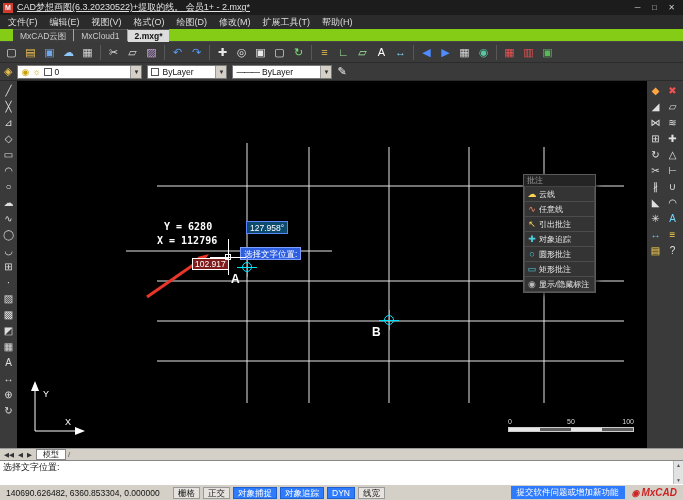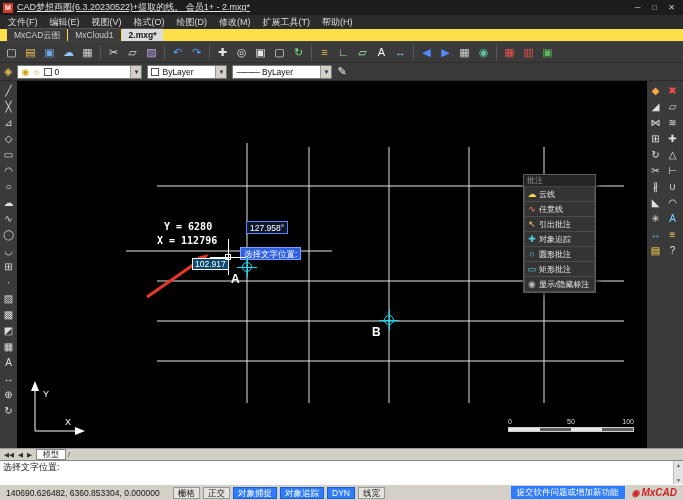--- a/index.html
+++ b/index.html
@@ -11,21 +11,21 @@
   .app-icon { width:10px; height:10px; background:#d23b2e; color:#fff; font-size:7px; line-height:10px; text-align:center; font-weight:bold; flex:0 0 auto; }
   .title-text { white-space:nowrap; overflow:hidden;text-decoration:underline; }
   .win-controls { margin-left:auto; display:flex; }
   .win-ctl { width:17px; text-align:center; font-size:8px; color:#ccc; }
 
   
   .menubar { height:14px; background:#2b2b2b; color:#ddd; display:flex; align-items:center; font-size:9px; padding-left:2px; }
   .menu-item { padding:0 6px; line-height:14px; white-space:nowrap; }
 
   
-  .tabbar { height:12px; background:#fde047; display:flex; align-items:flex-end; padding-left:7px; font-size:8.5px; }
+  .tabbar { height:12px; background:#84cc16; display:flex; align-items:center; padding-left:13px; font-size:8.5px; }
   .tab { padding:0 7px; line-height:12px; background:#3c3c3c; color:#ccc; margin-right:1px; border-top:1px solid #555; white-space:nowrap; }
   .tab.active { background:#dcdcdc; color:#111; font-weight:bold; }
 
   
   .toolbar-main { height:22px; background:#3a3a3a; border-top:1px solid #474747; border-bottom:1px solid #2c2c2c; display:flex; align-items:center; padding:0 2px; }
   .tb-icon { width:19px; height:19px; display:inline-flex; align-items:center; justify-content:center; font-size:11px; }
   .tb-sep { width:1px; height:15px; background:#585858; margin:0 3px; }
 
   .toolbar-props { height:18px; background:#3a3a3a; border-bottom:1px solid #2a2a2a; display:flex; align-items:center; gap:5px; padding:0 4px; font-size:8.5px; }
   .prop-icon { color:#e8c04a; font-size:11px; }
@@ -44,23 +44,23 @@
   .right-tb { width:36px; background:#3a3a3a; display:flex; flex-wrap:wrap; align-content:flex-start; padding-top:1px; flex:0 0 auto; }
   .side-icon { width:16px; height:16px; display:flex; align-items:center; justify-content:center; font-size:10px; color:#ddd; }
   .right-tb .side-icon { width:17px; }
 
   .canvas { position:relative; flex:1; background:#000; overflow:hidden; }
   .grid-svg { position:absolute; left:0; top:0; width:100%; height:100%; }
 
   .dyn-label { position:absolute; color:#fff; font-weight:bold; font-size:10px; font-family:"DejaVu Sans Mono", monospace; }
   .dyn-y { left:147px; top:140px; }
   .dyn-x { left:140px; top:154px; }
-  .tooltip-box { position:absolute; left:229px; top:140px; background:#0f172a; border:1px solid #5b84ff; color:#fff; font-size:8.5px; padding:0 3px; height:13px; line-height:12px; }
+  .tooltip-box { position:absolute; left:229px; top:140px; background:#0c4a6e; border:1px solid #5b84ff; color:#fff; font-size:8.5px; padding:0 3px; height:13px; line-height:12px; }
   .prompt-box { position:absolute; left:223px; top:166px; background:#2e5fe0; border:1px solid #7fa0ff; color:#fff; font-size:8.5px; padding:0 3px; height:13px; line-height:12px; white-space:nowrap; }
-  .value-box { position:absolute; left:175px; top:177px; background:#0c4a6e; border:1px solid #fff; color:#fff; font-size:8.5px; padding:0 2px; height:12px; line-height:11px; }
+  .value-box { position:absolute; left:175px; top:177px; background:#7f1d1d; border:1px solid #fff; color:#fff; font-size:8.5px; padding:0 2px; height:12px; line-height:11px; }
 
   .point-marker { position:absolute; width:10px; height:10px; border:1.5px solid #00e5ff; border-radius:50%; }
   .point-marker::before { content:""; position:absolute; left:-6px; right:-6px; top:50%; height:1px; background:#00e5ff; }
   .point-marker::after { content:""; position:absolute; top:-6px; bottom:-6px; left:50%; width:1px; background:#00e5ff; }
   .point-label { position:absolute; color:#fff; font-size:12px; font-weight:bold; }
 
   .cross-v, .cross-h { position:absolute; background:#fff; }
   .pickbox { position:absolute; width:6px; height:6px; border:1px solid #fff; }
 
   .anno-panel { position:absolute; left:506px; top:93px; width:73px; background:#2d2d2d; border:1px solid #5a5a5a; box-shadow:2px 2px 5px rgba(0,0,0,.7); }

